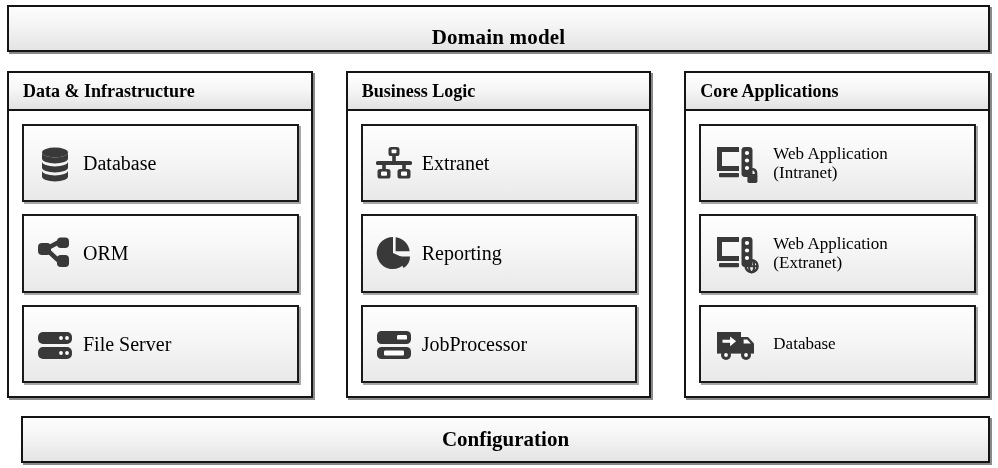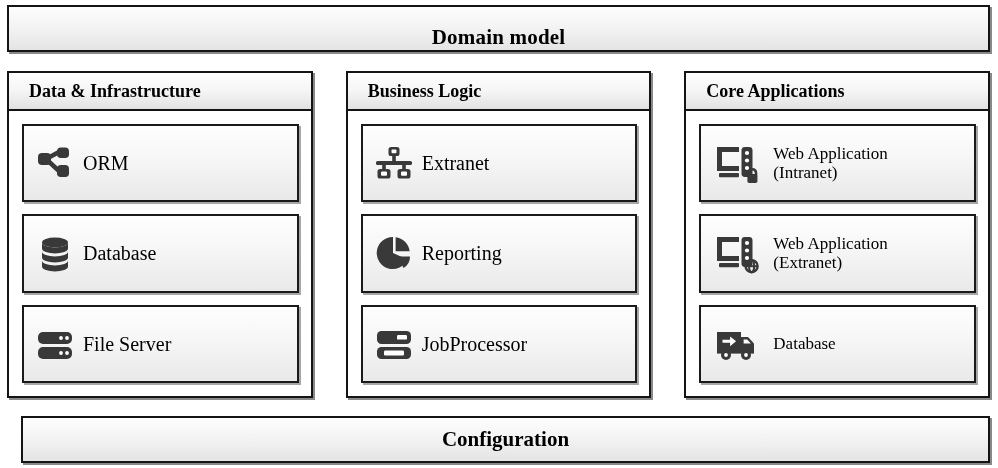--- a/index.html
+++ b/index.html
@@ -64,21 +64,21 @@
     background: #ffffff;
     border: 2px solid #141414;
     box-shadow: 2px 2px 0 0 rgba(40,40,40,0.55);
     box-sizing: border-box;
   }
 
   .column-header {
     flex: 0 0 36px;
     display: flex;
     align-items: center;
-    padding-left: 20px;
+    padding-left: 14px;
     border-bottom: 2px solid #141414;
     background: linear-gradient(to bottom, #fefefe 0%, #f5f5f5 50%, #e2e2e2 100%);
   }
   .column-header-title {
     font-size: 18px;
     font-weight: bold;
     color: #000000;
   }
 
   .column-body {
@@ -159,40 +159,40 @@
 
     <div class="column col-data">
       <div class="column-header">
         <span class="column-header-title">Data &amp; Infrastructure</span>
       </div>
       <div class="column-body">
 
         <div class="item">
           <span class="item-icon">
             <svg width="40" height="40" viewBox="0 0 40 40">
+              <ellipse class="ico" cx="20" cy="9.5" rx="13" ry="5"></ellipse>
+              <path class="ico" d="M7 9.5 v6 a13 5 0 0 0 26 0 v-6 a13 5 0 0 1 -26 0 z"></path>
+              <path class="ico" d="M7 18.5 v6 a13 5 0 0 0 26 0 v-6 a13 5 0 0 1 -26 0 z"></path>
+              <path class="ico" d="M7 27.5 v6 a13 5 0 0 0 26 0 v-6 a13 5 0 0 1 -26 0 z"></path>
+            </svg>
+          </span>
+          <span class="item-label">Database</span>
+        </div>
+
+        <div class="item">
+          <span class="item-icon">
+            <svg width="40" height="40" viewBox="0 0 40 40">
               <path class="ico-stroke" style="stroke-width:4.5" d="M11 16 L24 9"></path>
               <path class="ico-stroke" style="stroke-width:4.5" d="M11 16 L24 28"></path>
               <rect class="ico" x="3" y="10" width="13" height="12" rx="4"></rect>
               <rect class="ico" x="22" y="4.5" width="12" height="10.5" rx="3.8"></rect>
               <rect class="ico" x="22" y="22" width="12" height="12" rx="3.8"></rect>
             </svg>
           </span>
           <span class="item-label">ORM</span>
-        </div>
-
-        <div class="item">
-          <span class="item-icon">
-            <svg width="40" height="40" viewBox="0 0 40 40">
-              <ellipse class="ico" cx="20" cy="9.5" rx="13" ry="5"></ellipse>
-              <path class="ico" d="M7 9.5 v6 a13 5 0 0 0 26 0 v-6 a13 5 0 0 1 -26 0 z"></path>
-              <path class="ico" d="M7 18.5 v6 a13 5 0 0 0 26 0 v-6 a13 5 0 0 1 -26 0 z"></path>
-              <path class="ico" d="M7 27.5 v6 a13 5 0 0 0 26 0 v-6 a13 5 0 0 1 -26 0 z"></path>
-            </svg>
-          </span>
-          <span class="item-label">Database</span>
         </div>
 
         <div class="item">
           <span class="item-icon">
             <svg width="40" height="40" viewBox="0 0 40 40">
               <rect class="ico" x="3" y="8" width="34" height="12" rx="5"></rect>
               <rect class="ico" x="3" y="23" width="34" height="12" rx="5"></rect>
               <circle class="ico-w" cx="26" cy="14" r="1.9"></circle>
               <circle class="ico-w" cx="32" cy="14" r="1.9"></circle>
               <circle class="ico-w" cx="26" cy="29" r="1.9"></circle>

